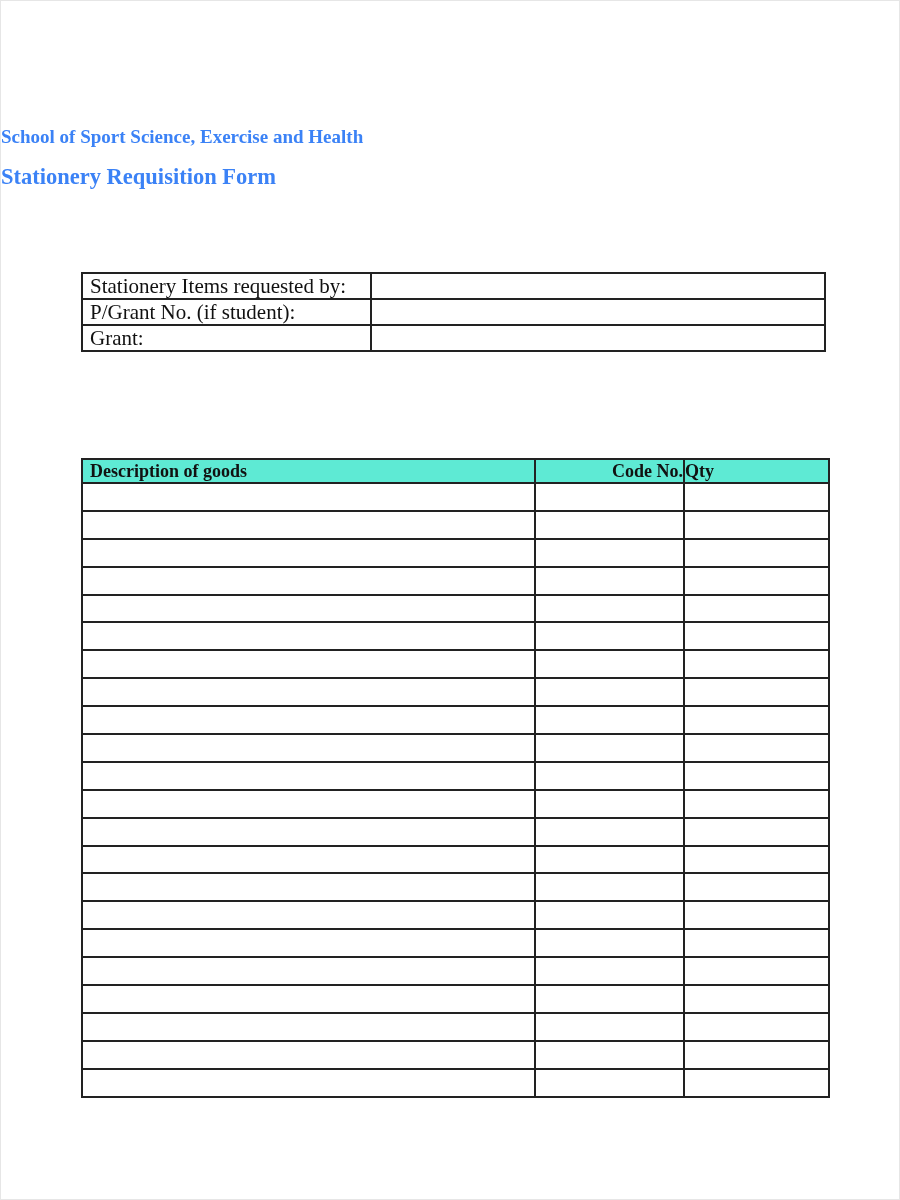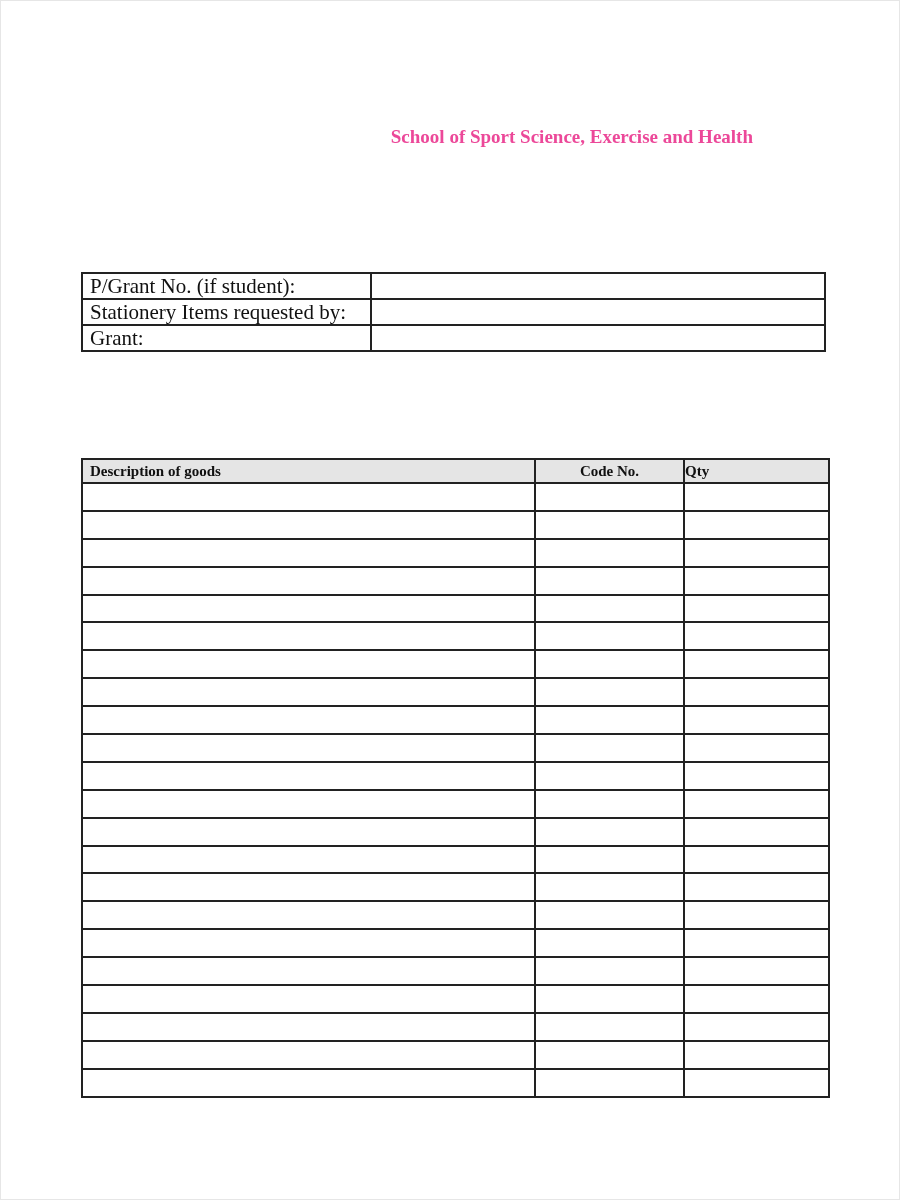--- a/index.html
+++ b/index.html
@@ -2,56 +2,57 @@
 <html><head>
   <meta charset="utf-8">
   <style>
     html, body { margin: 0; padding: 0; background: #ffffff; }
     body { width: 900px; height: 1200px; position: relative; overflow: hidden; }
     .page {
       position: absolute; left: 0; top: 0; width: 898px; height: 1198px;
       border: 1px solid #e6e6e6; background: #fff;
     }
     .heading {
-      position: absolute; left: 0; width: 752px; text-align: right;
-      font-family: "Liberation Serif", "DejaVu Serif", serif; font-weight: bold; color: #ec4899;
+      position: absolute; left: 0; width: 752px; text-align: left;
+      font-family: "Liberation Serif", "DejaVu Serif", serif; font-weight: bold; color: #3b82f6;
     }
     .h-school { top: 125px; font-size: 19px; }
     .h-form { top: 163px; font-size: 22.5px; }
 
     table { border-collapse: collapse; position: absolute; font-family: "Liberation Serif", "DejaVu Serif", serif; color: #111; }
     .info-table { left: 80px; top: 271px; width: 745px; }
     .info-table td { border: 2px solid #222; height: 24px; padding: 0 0 0 7px; font-size: 21px; line-height: 24px; }
     .info-table td.lbl { width: 280px; white-space: nowrap; }
     .info-table td.val { padding: 0; }
 
     .goods-table { left: 80px; top: 457px; width: 749px; table-layout: fixed; }
     .goods-table th, .goods-table td { border: 2px solid #222; padding: 0; }
     .goods-table th {
-      background: #e5e5e5; height: 22px; font-size: 15px; font-weight: bold; line-height: 22px;
+      background: #5eead4; height: 22px; font-size: 18px; font-weight: bold; line-height: 22px;
     }
     .goods-table th.c-desc { text-align: left; padding-left: 7px; width: 444px; }
-    .goods-table th.c-code { text-align: center; width: 147px; }
+    .goods-table th.c-code { text-align: right; width: 147px; }
     .goods-table th.c-qty { text-align: left; }
     .goods-table td { height: 25.9px; }
   </style>
 </head>
 <body>
 
 <div class="page">
   <div class="heading h-school">School of Sport Science, Exercise and Health</div>
+  <div class="heading h-form">Stationery Requisition Form</div>
 
   <table class="info-table">
     <tbody>
       <tr>
-        <td class="lbl">P/Grant No. (if student):</td>
+        <td class="lbl">Stationery Items requested by:</td>
         <td class="val"></td>
       </tr>
       <tr>
-        <td class="lbl">Stationery Items requested by:</td>
+        <td class="lbl">P/Grant No. (if student):</td>
         <td class="val"></td>
       </tr>
       <tr>
         <td class="lbl">Grant:</td>
         <td class="val"></td>
       </tr>
     </tbody>
   </table>
 
   <table class="goods-table">

